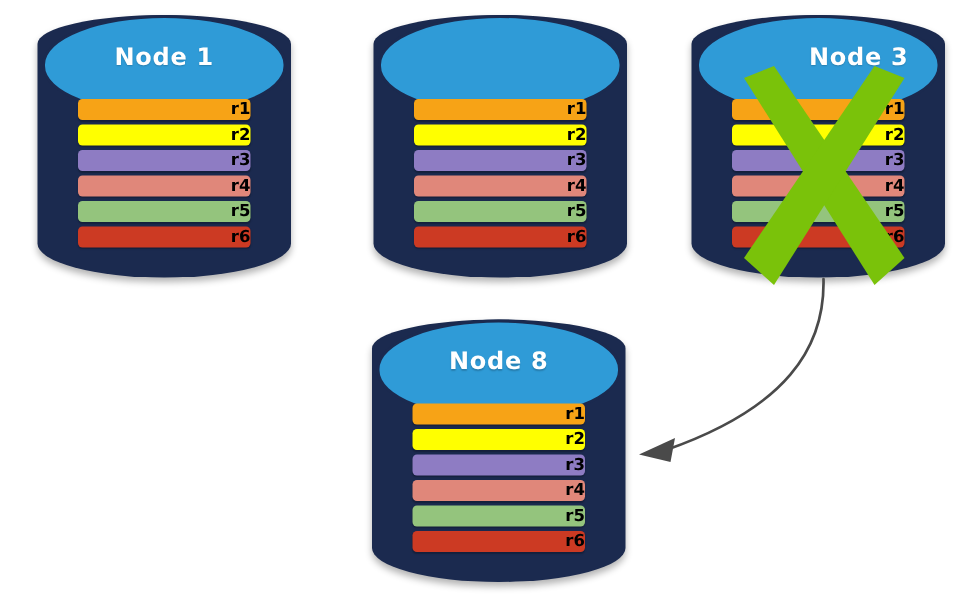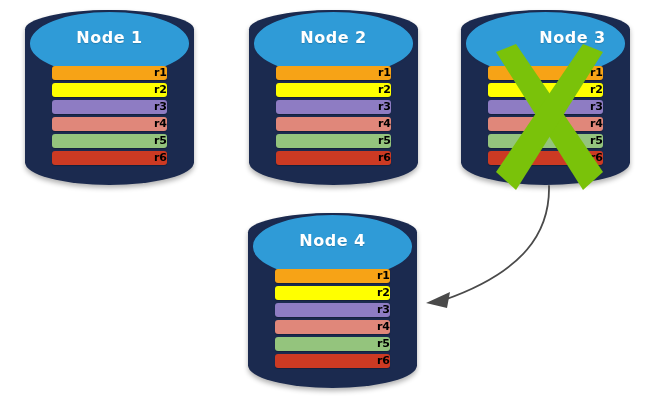--- a/index.html
+++ b/index.html
@@ -103,21 +103,20 @@
       <div class="row" style="width:115px; background:#8e7cc3;">r3</div>
       <div class="row" style="width:115px; background:#e0877a;">r4</div>
       <div class="row" style="width:115px; background:#94c47d;">r5</div>
       <div class="row" style="width:115px; background:#cc3a23;">r6</div>
     </div>
   </div>
 
   <div class="node" style="left:245px; top:10px; width:169px; height:175px;">
     <div class="cyl-body"></div>
     <div class="cyl-top"></div>
-    <div class="cyl-title" style="top:18px;">Node  2</div>
     <div class="rows" style="top:56px;">
       <div class="row" style="width:115px; background:#f7a316;">r1</div>
       <div class="row" style="width:115px; background:#ffff00;">r2</div>
       <div class="row" style="width:115px; background:#8e7cc3;">r3</div>
       <div class="row" style="width:115px; background:#e0877a;">r4</div>
       <div class="row" style="width:115px; background:#94c47d;">r5</div>
       <div class="row" style="width:115px; background:#cc3a23;">r6</div>
     </div>
   </div>
 
@@ -138,21 +137,21 @@
   <svg class="xmark" style="left:488px; top:44px;" width="115" height="146" viewBox="0 0 115 146">
     <g fill="#7ac20a">
       <polygon points="4,8 24,0 111,128 91,146"></polygon>
       <polygon points="111,8 91,0 4,128 24,146"></polygon>
     </g>
   </svg>
 
   <div class="node" style="left:244px; top:213px; width:169px; height:175px;">
     <div class="cyl-body"></div>
     <div class="cyl-top"></div>
-    <div class="cyl-title" style="top:18px;">Node  4</div>
+    <div class="cyl-title" style="top:18px;">Node  8</div>
     <div class="rows" style="top:56px;">
       <div class="row" style="width:115px; background:#f7a316;">r1</div>
       <div class="row" style="width:115px; background:#ffff00;">r2</div>
       <div class="row" style="width:115px; background:#8e7cc3;">r3</div>
       <div class="row" style="width:115px; background:#e0877a;">r4</div>
       <div class="row" style="width:115px; background:#94c47d;">r5</div>
       <div class="row" style="width:115px; background:#cc3a23;">r6</div>
     </div>
   </div>
 

